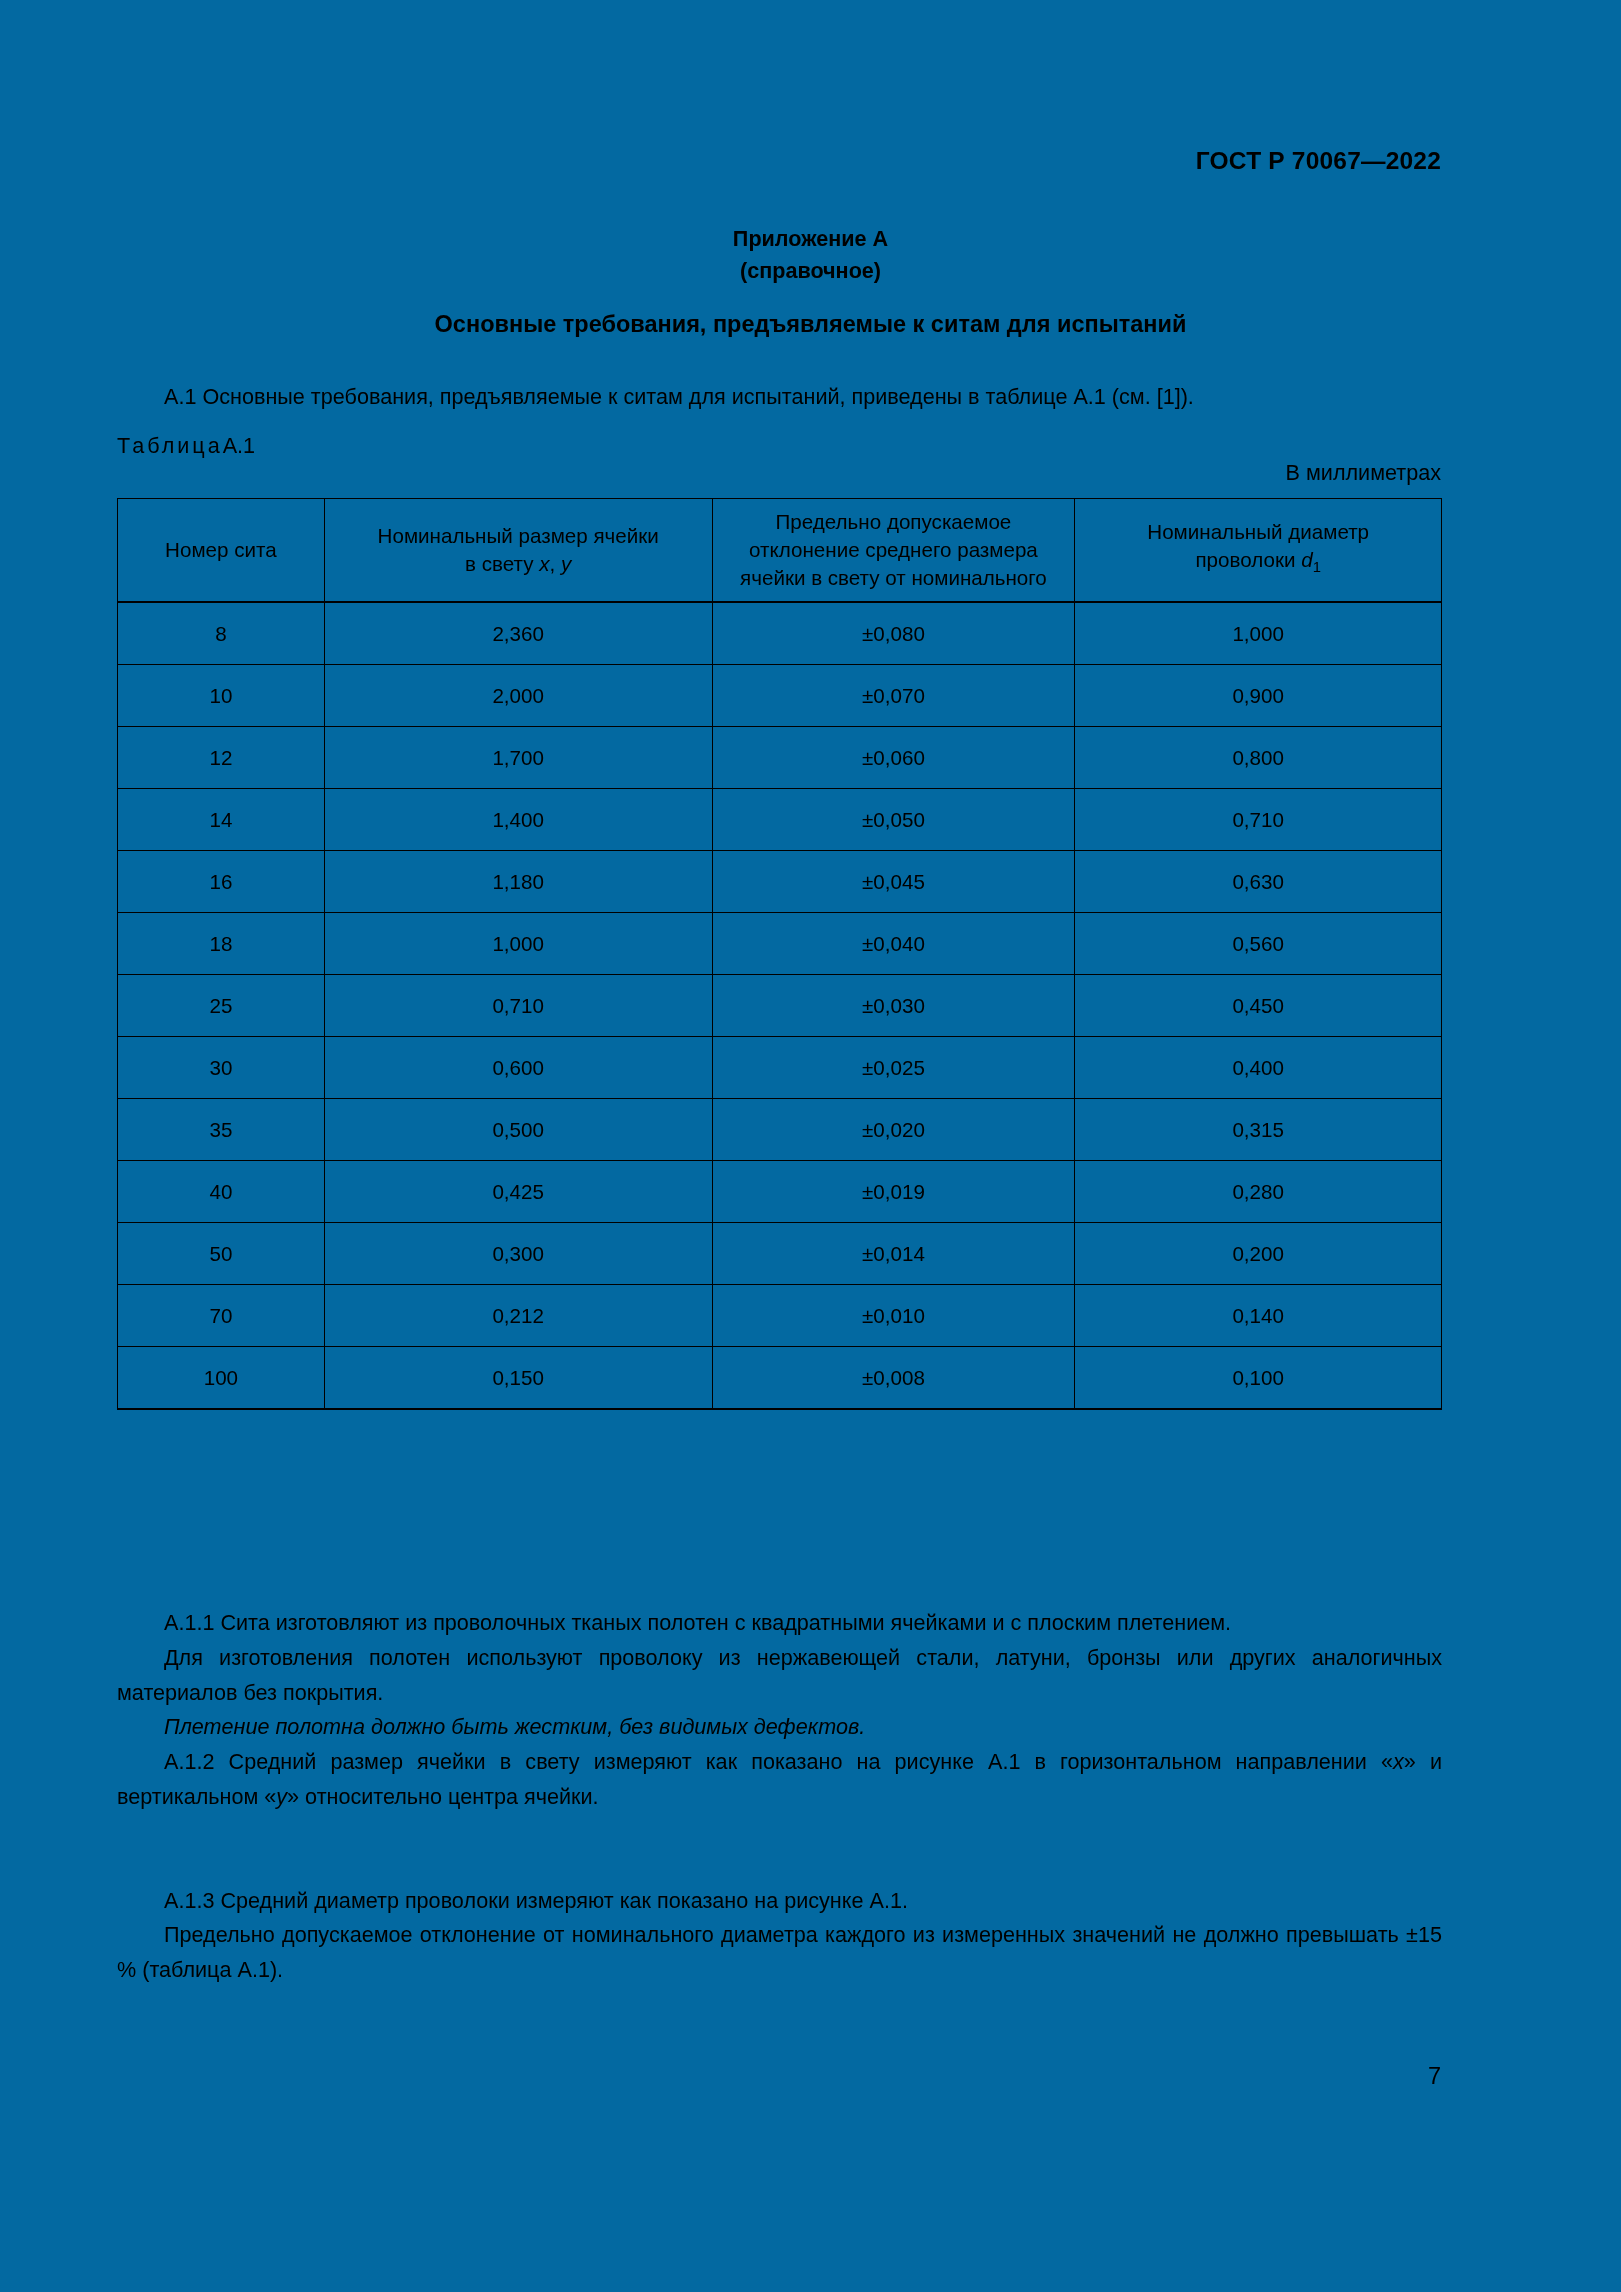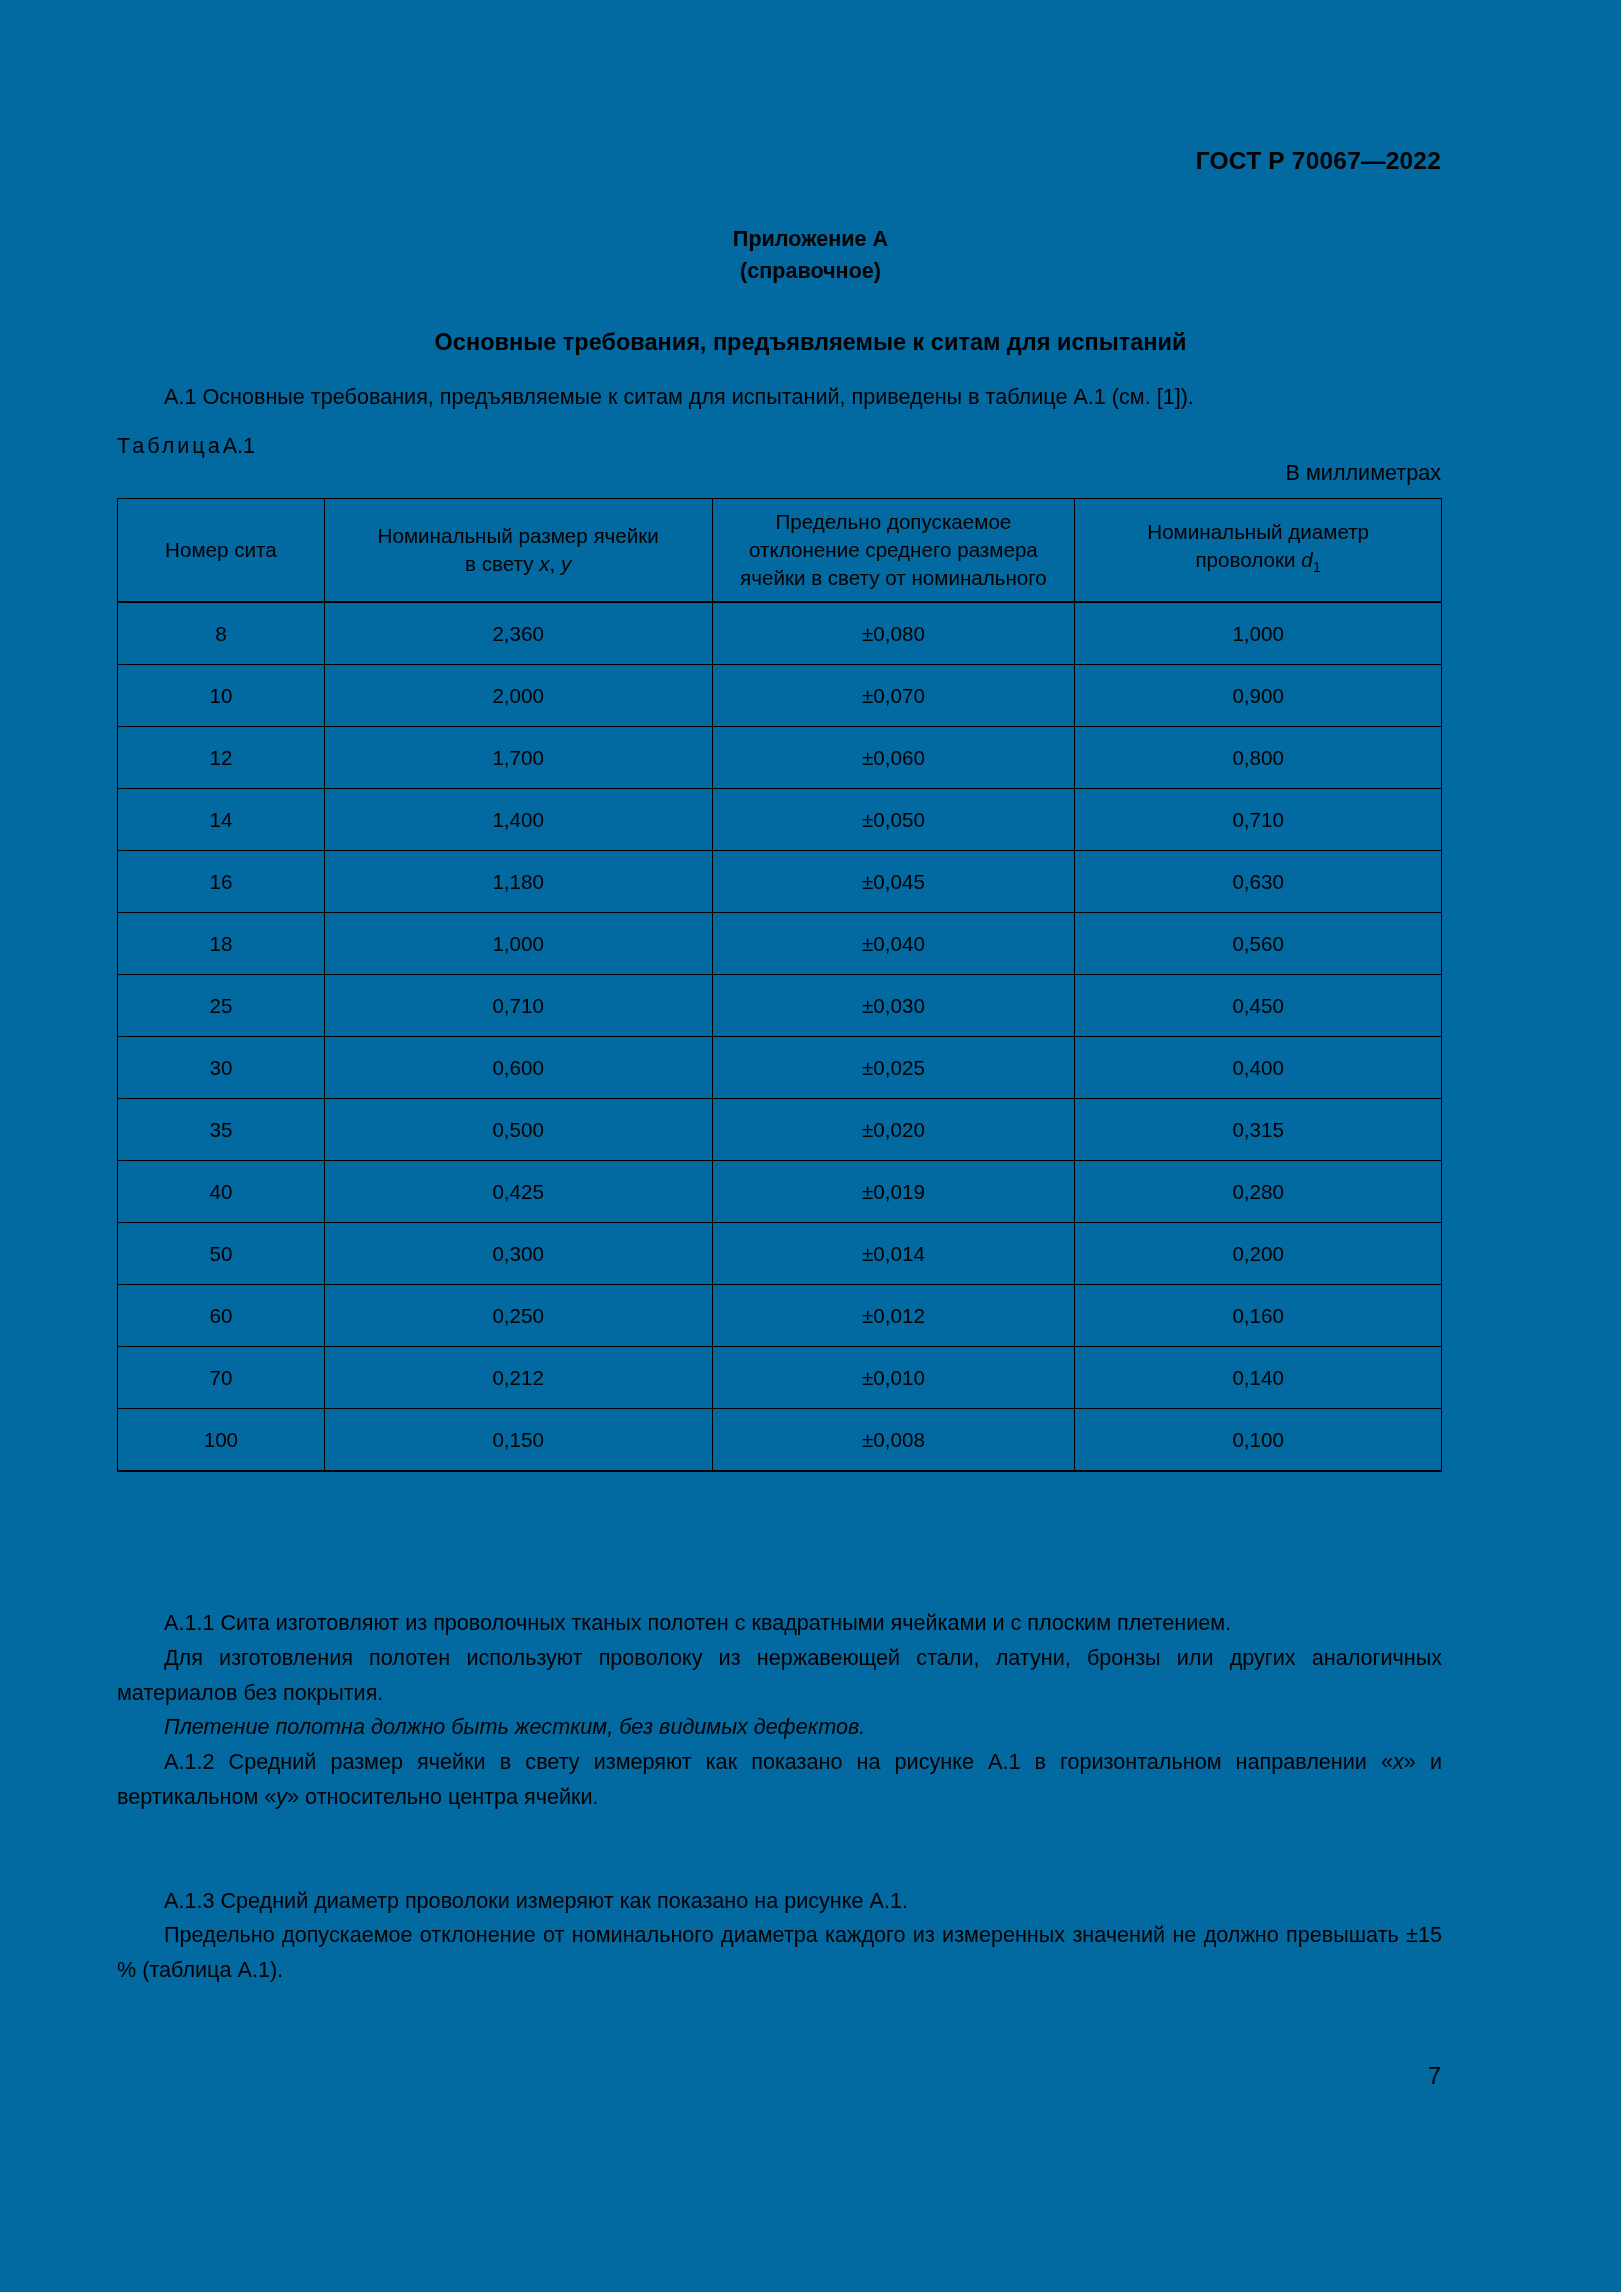--- a/index.html
+++ b/index.html
@@ -43,21 +43,20 @@
   .annex-head .line2 { font-weight: bold; }
 
   .annex-title {
     position: absolute;
     top: 311px;
     left: 0;
     width: 1621px;
     text-align: center;
     font-size: 23.5px;
     font-weight: bold;
-    margin-top: 18px;
   }
 
   
   .para {
     position: absolute;
     left: 117px;
     width: 1325px;
     font-size: 21.6px;
     line-height: 35px;
     text-align: justify;
@@ -240,26 +239,20 @@
           <td>±0,019</td>
           <td>0,280</td>
         </tr>
         <tr>
           <td>50</td>
           <td>0,300</td>
           <td>±0,014</td>
           <td>0,200</td>
         </tr>
         <tr>
-          <td>60</td>
-          <td>0,250</td>
-          <td>±0,012</td>
-          <td>0,160</td>
-        </tr>
-        <tr>
           <td>70</td>
           <td>0,212</td>
           <td>±0,010</td>
           <td>0,140</td>
         </tr>
         <tr>
           <td>100</td>
           <td>0,150</td>
           <td>±0,008</td>
           <td>0,100</td>

